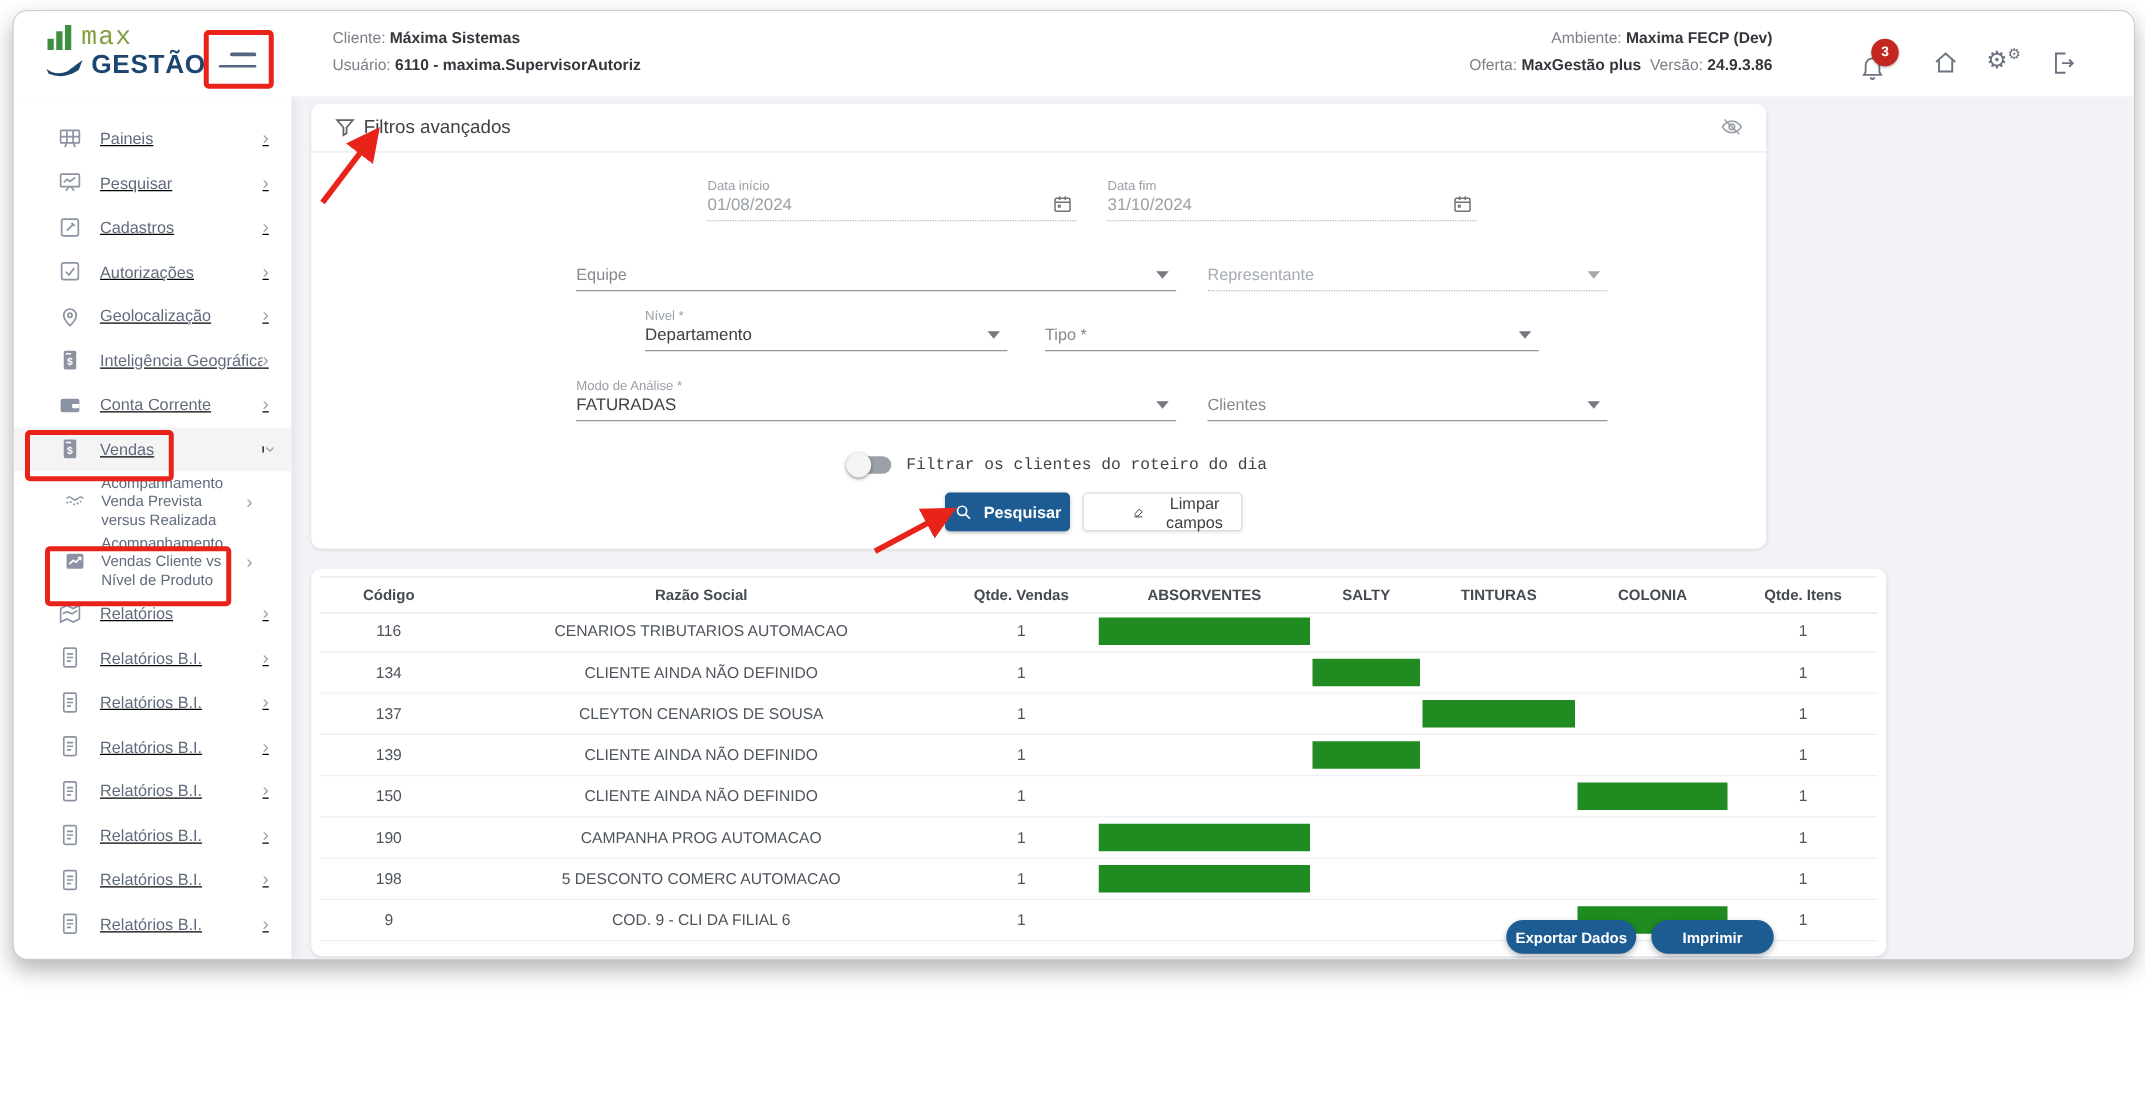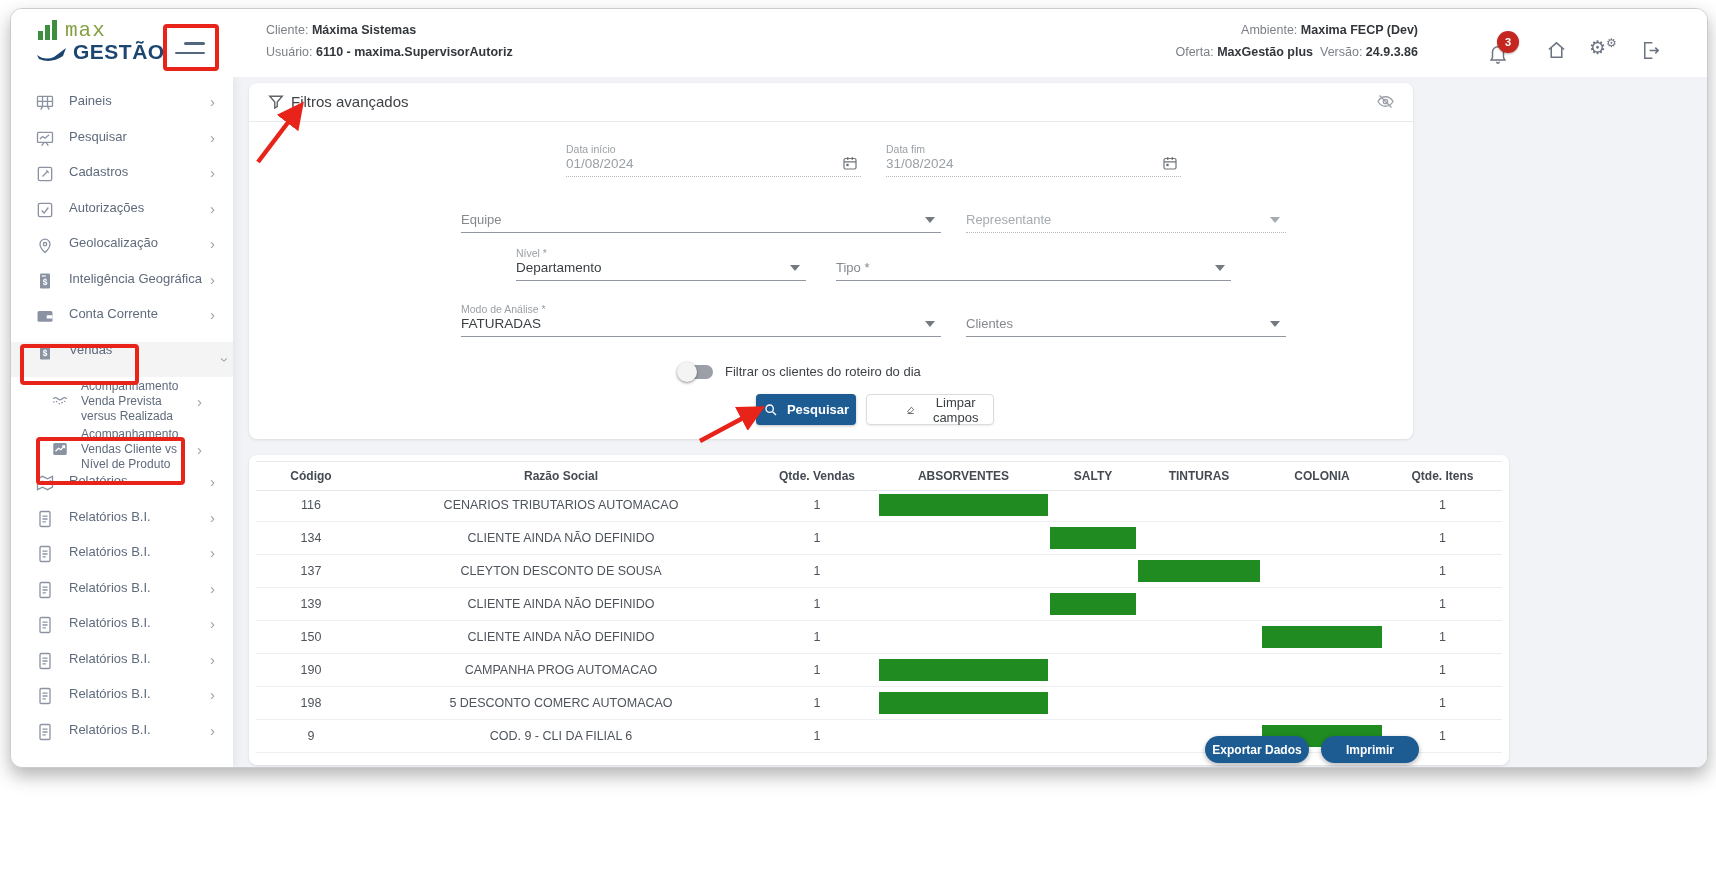--- a/index.html
+++ b/index.html
@@ -30,21 +30,21 @@
   .env-block{position:absolute;right:289px;top:14px;font-size:12.5px;color:#7b8087;text-align:right;}
   .env-block div{margin-bottom:8px;white-space:nowrap;}
   .icon-btn{position:absolute;top:30px;background:none;border:none;padding:0;cursor:pointer;}
   .bell-wrap{position:absolute;left:1476px;top:26px;width:42px;height:36px;}
   .badge{position:absolute;left:10px;top:-4px;width:22px;height:22px;border-radius:50%;background:#c3271f;color:#fff;
          font-size:11px;font-weight:bold;display:flex;align-items:center;justify-content:center;box-shadow:0 1px 2px rgba(0,0,0,.3);}
   .gears{color:#6b7280;}
   
   .sidebar{position:absolute;left:0;top:68px;bottom:0;width:222px;background:#fff;z-index:2;
            box-shadow:3px 0 8px rgba(0,0,0,.06);padding-top:16px;box-sizing:border-box;border-bottom-left-radius:12px;}
-  .sn-item{height:35.5px;display:flex;padding-left:24px;cursor:pointer;}
+  .sn-item{height:35.5px;display:flex;align-items:center;padding-left:35px;cursor:pointer;text-decoration:underline;}
   .sn-item.active{background:#f4f4f5;}
   .sn-ico{width:20px;height:20px;flex:0 0 20px;margin-right:14px;color:#8b93a2;}
   .sn-label{font-size:13px;color:#5f6b7c;flex:1 1 auto;white-space:nowrap;overflow:hidden;}
   .sn-chev{color:#9aa2ae;font-size:15px;padding-right:18px;}
   .sn-chev.down{display:inline-block;transform:rotate(90deg);padding-right:0;margin-right:14px;}
   .sn-sub{min-height:48px;display:flex;align-items:center;padding-left:40px;cursor:pointer;}
   .sn-sub .sn-ico{margin-right:12px;width:18px;height:18px;flex-basis:18px;}
   .sn-sublabel{font-size:12px;line-height:15px;color:#5f6b7c;width:116px;}
   
   .main{position:absolute;left:222px;top:68px;right:0;bottom:0;background:#f1f3f6;}
@@ -60,21 +60,21 @@
   .f-value{position:absolute;left:0;bottom:5px;font-size:13.5px;color:#3c4043;}
   .f-value.muted{color:#9aa0a6;}
   .f-ph{position:absolute;left:0;bottom:5px;font-size:13px;color:#85898e;}
   .b-solid{border-bottom:1.5px solid #9097a0;}
   .b-dotted{border-bottom:1.5px dotted #b6babe;}
   .f-arrow{position:absolute;right:6px;bottom:9px;width:0;height:0;border-left:5px solid transparent;border-right:5px solid transparent;border-top:6px solid #757a80;}
   .cal{position:absolute;right:2px;bottom:4px;color:#6f7479;}
   .toggle-row{position:absolute;left:430px;top:281px;display:flex;align-items:center;gap:12px;}
   .toggle{width:34px;height:14px;border-radius:7px;background:#9aa0a6;position:relative;cursor:pointer;}
   .knob{position:absolute;left:-2px;top:-3px;width:20px;height:20px;border-radius:50%;background:#f4f4f4;box-shadow:0 1px 3px rgba(0,0,0,.45);}
-  .toggle-label{font-size:13px;color:#3f4246;}
+  .toggle-label{font-size:13px;color:#3f4246;font-family:Liberation Mono, monospace;}
   .btn{display:inline-flex;align-items:center;justify-content:center;gap:8px;border-radius:4px;font-size:13px;cursor:pointer;box-sizing:border-box;}
   .btn-primary{position:absolute;left:507px;top:311px;width:100px;height:31px;background:var(--navy);color:#fff;border:none;font-weight:bold;box-shadow:0 1px 3px rgba(0,0,0,.25);}
   .btn-secondary{position:absolute;left:617px;top:311px;width:128px;height:31px;background:#fff;color:#3c4043;border:1px solid #dadce0;box-shadow:0 1px 2px rgba(0,0,0,.08);padding-left:38px;}
   
   .tgrid{display:grid;grid-template-columns:110px 390px 122px 171px 88px 124px 122px 119px;align-items:center;}
   .thead{position:absolute;left:7px;right:7px;top:6px;height:28px;border-top:1px solid #e9ebee;border-bottom:1px solid #e3e6ea;}
   .th{font-size:12px;font-weight:600;color:#454a52;text-align:center;white-space:nowrap;}
   .trows{position:absolute;left:7px;right:7px;top:34px;}
   .trow{height:32px;border-bottom:1px solid #edeff2;}
   .td{font-size:12.5px;color:#4e545c;text-align:center;white-space:nowrap;overflow:hidden;}
@@ -405,21 +405,21 @@
 
       <div class="field b-dotted" style="left:317px;top:56px;width:295px;height:38px;">
         <span class="f-label">Data início</span>
         <span class="f-value muted">01/08/2024</span>
         <svg class="cal" width="18" height="18">
             <use href="#i-cal"></use>
           </svg>
       </div>
       <div class="field b-dotted" style="left:637px;top:56px;width:295px;height:38px;">
         <span class="f-label">Data fim</span>
-        <span class="f-value muted">31/08/2024</span>
+        <span class="f-value muted">31/10/2024</span>
         <svg class="cal" width="18" height="18">
             <use href="#i-cal"></use>
           </svg>
       </div>
 
       <div class="field b-solid" style="left:212px;top:118px;width:480px;height:32px;">
         <span class="f-ph">Equipe</span>
         <span class="f-arrow"></span>
       </div>
       <div class="field b-dotted" style="left:717px;top:118px;width:320px;height:32px;">
@@ -500,21 +500,21 @@
           <div class="barcell"></div>
           <div class="barcell">
               <div class="gbar"></div>
             </div>
           <div class="barcell"></div>
           <div class="barcell"></div>
           <div class="td">1</div>
         </div>
         <div class="trow tgrid">
           <div class="td">137</div>
-          <div class="td">CLEYTON DESCONTO DE SOUSA</div>
+          <div class="td">CLEYTON CENARIOS DE SOUSA</div>
           <div class="td">1</div>
           <div class="barcell"></div>
           <div class="barcell"></div>
           <div class="barcell">
               <div class="gbar"></div>
             </div>
           <div class="barcell"></div>
           <div class="td">1</div>
         </div>
         <div class="trow tgrid">

